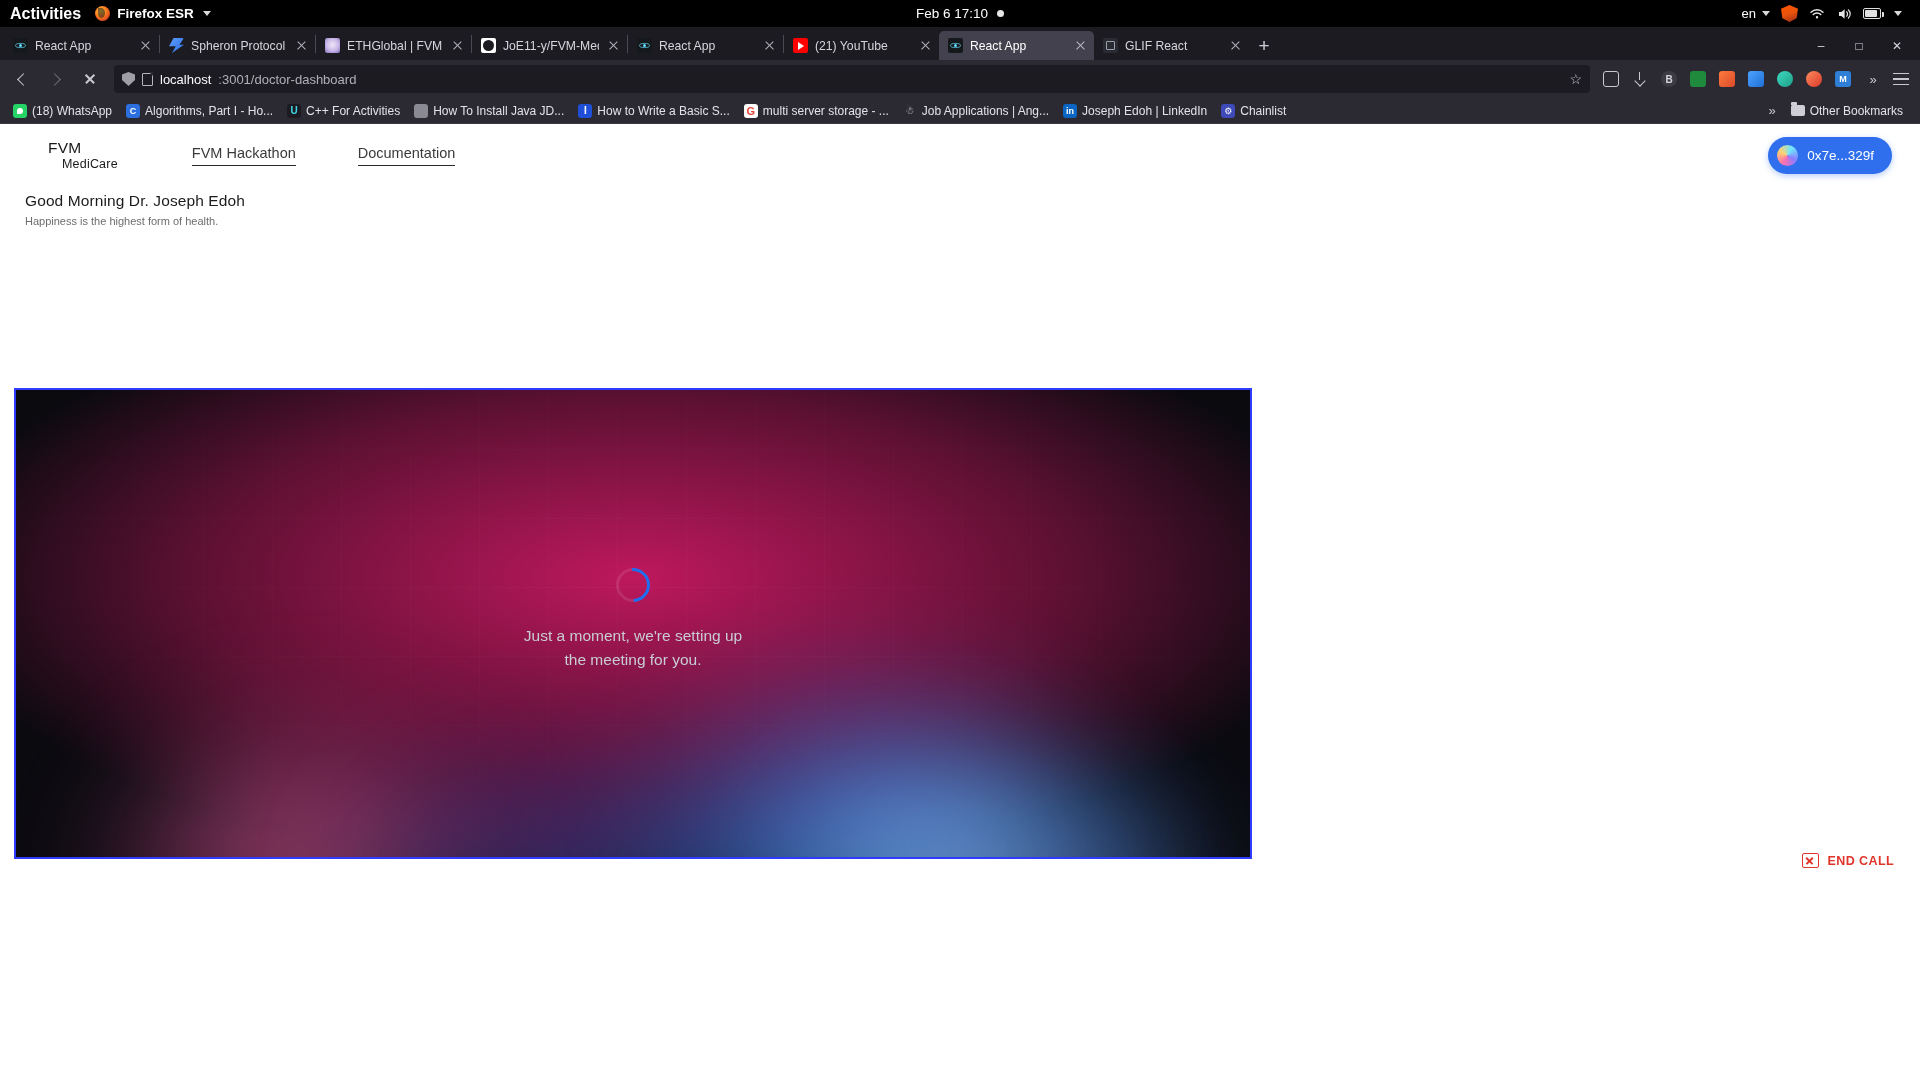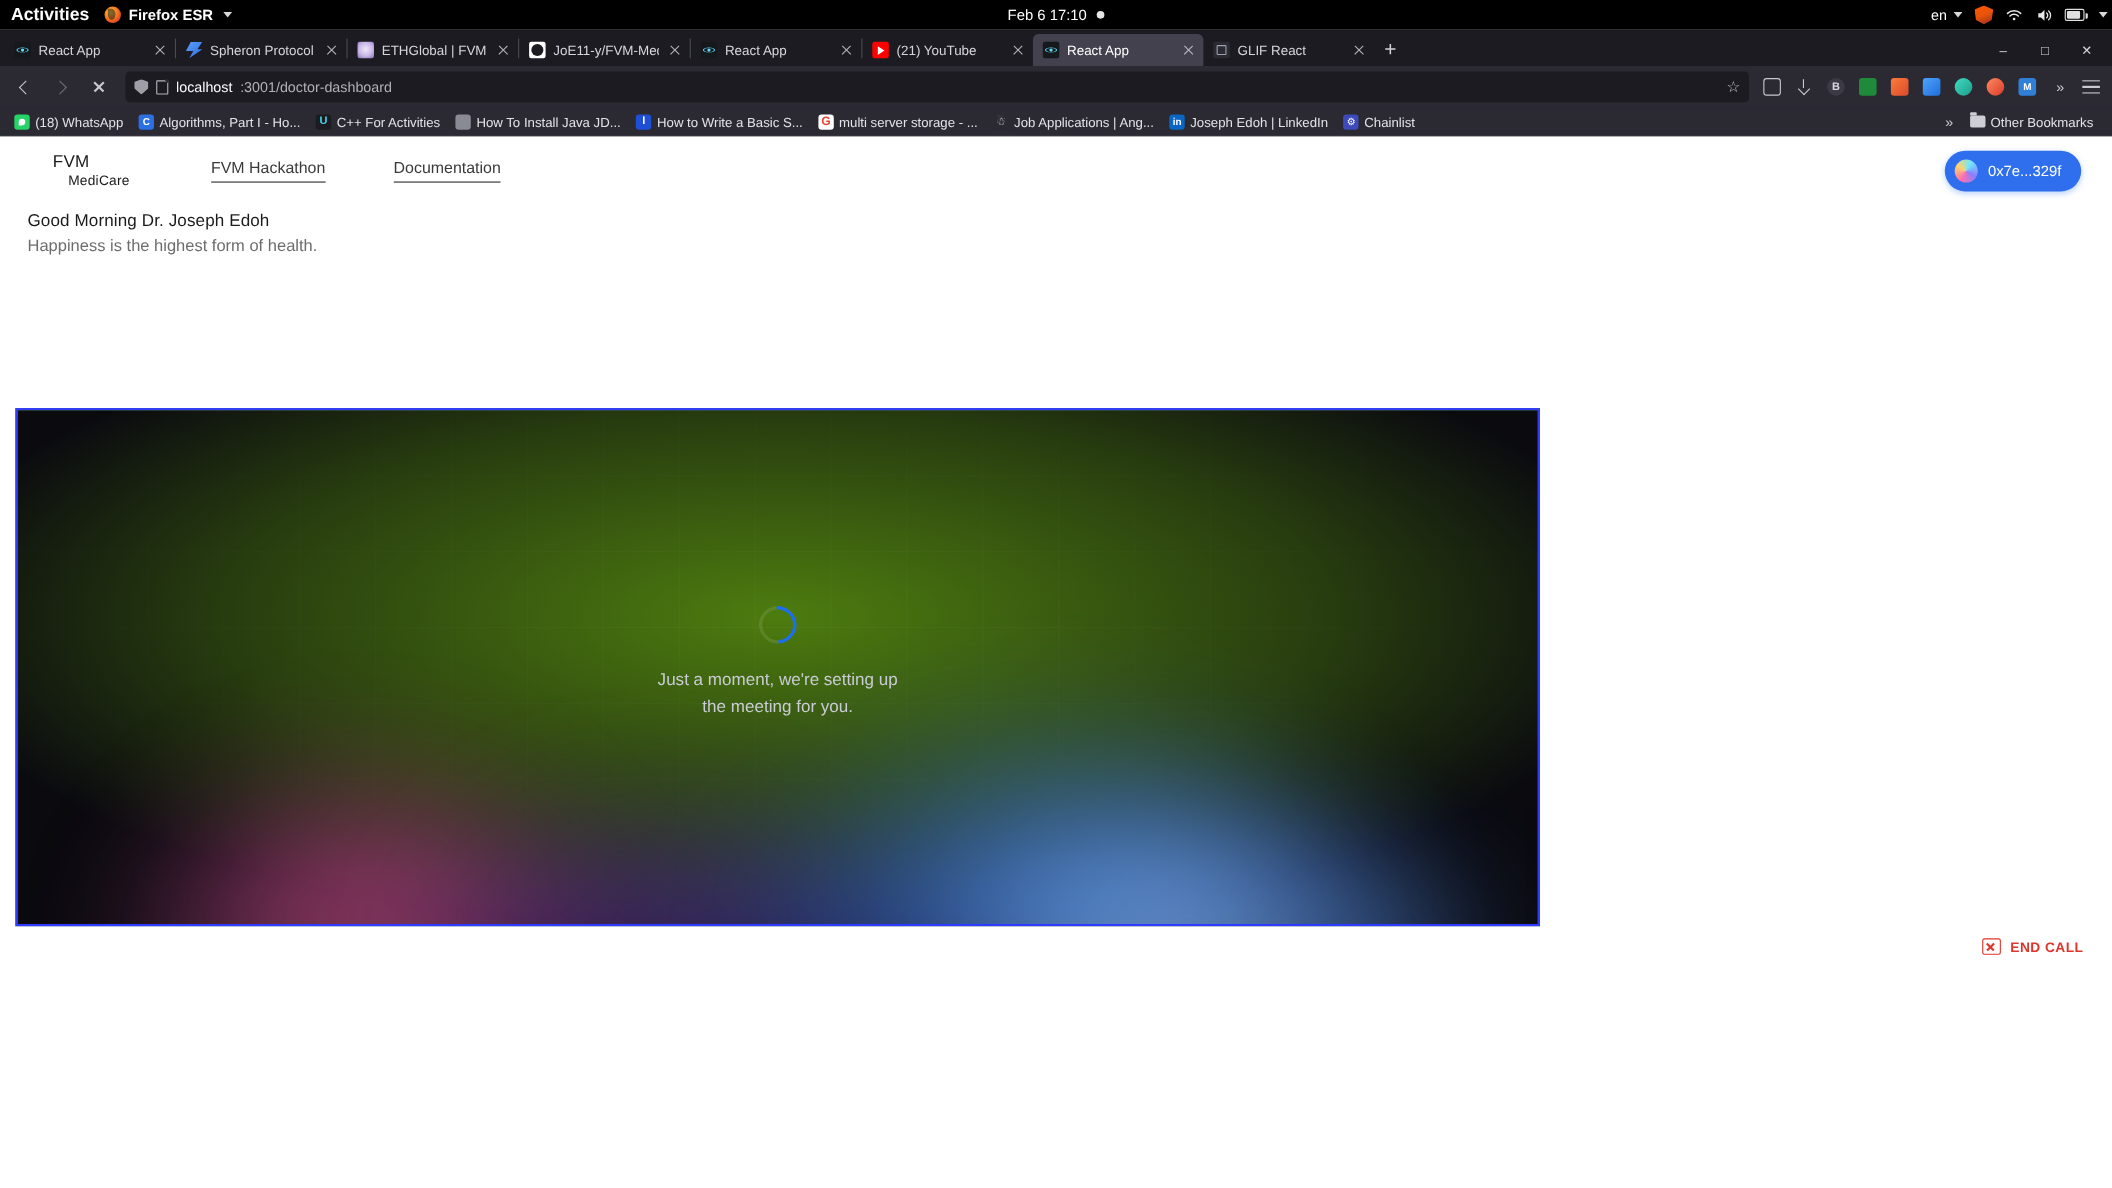--- a/index.html
+++ b/index.html
@@ -33,21 +33,21 @@
   }
   .gn-caret { width:0;height:0;border-left:4px solid transparent;border-right:4px solid transparent;border-top:5px solid #d9d9d9; margin-left:2px;}
   .gn-center {
     position: absolute; left: 0; right: 0; top: 0; bottom: 0;
     display: flex; align-items: center; justify-content: center; gap: 9px;
     pointer-events: none; font-size: 13.5px;
   }
   .gn-dot { width: 7px; height: 7px; border-radius: 50%; background: #e6e6e6; }
   .gn-right {
     margin-left: auto; display: flex; align-items: center; gap: 11px;
-    padding-right: 4px;
+    padding-right: 18px;
   }
   .gn-lang { font-size: 13px; display:flex; align-items:center; gap:4px;}
   .gn-brave {
     width: 17px; height: 17px;
     background: linear-gradient(160deg,#ff5500 0%,#e8540b 50%,#9c2a1a 100%);
     clip-path: polygon(50% 0, 100% 22%, 92% 78%, 50% 100%, 8% 78%, 0 22%);
   }
   .ic { width: 16px; height: 16px; display:inline-block; }
   .gn-battery { width: 18px; height: 11px; border: 1.6px solid #e0e0e0; border-radius: 2px; position: relative;}
   .gn-battery::after{content:"";position:absolute;right:-4px;top:3px;width:2.5px;height:5px;background:#e0e0e0;border-radius:0 1px 1px 0;}
@@ -217,29 +217,29 @@
   }
   .wallet-av {
     width: 21px; height: 21px; border-radius: 50%;
     background: conic-gradient(from 210deg,#ff6fae,#ffd36e,#6ee7ff,#8b7dff,#ff6fae);
     flex:none;
   }
 
   .greet { padding: 6px 0 0 25px; }
   .greet h1 { font-size: 15.5px; font-weight: 400; color: #1b1b1b; letter-spacing: .1px;}
   .greet h1 b { font-weight: 400; }
-  .greet p { font-size: 15px; color: #6d6d6d; margin-top: 5px; }
+  .greet p { font-size: 11px; color: #6d6d6d; margin-top: 5px; }
 
   
   #video-panel {
     position: absolute;
-    left: 14px; top: 247px;
-    width: 1386px; height: 471px;
+    left: 14px; top: 264px;
+    width: 1238px; height: 471px;
     border: 2px solid #2f3bff;
-    background: #4d7c0f;
+    background: #be185d;
     overflow: hidden;
   }
   .grid-bg {
     position: absolute; inset: 0;
     background-image:
       linear-gradient(rgba(255,255,255,.028) 1px, transparent 1px),
       linear-gradient(90deg, rgba(255,255,255,.028) 1px, transparent 1px);
     background-size: 69px 69px;
     background-position: -20px -10px;
   }

